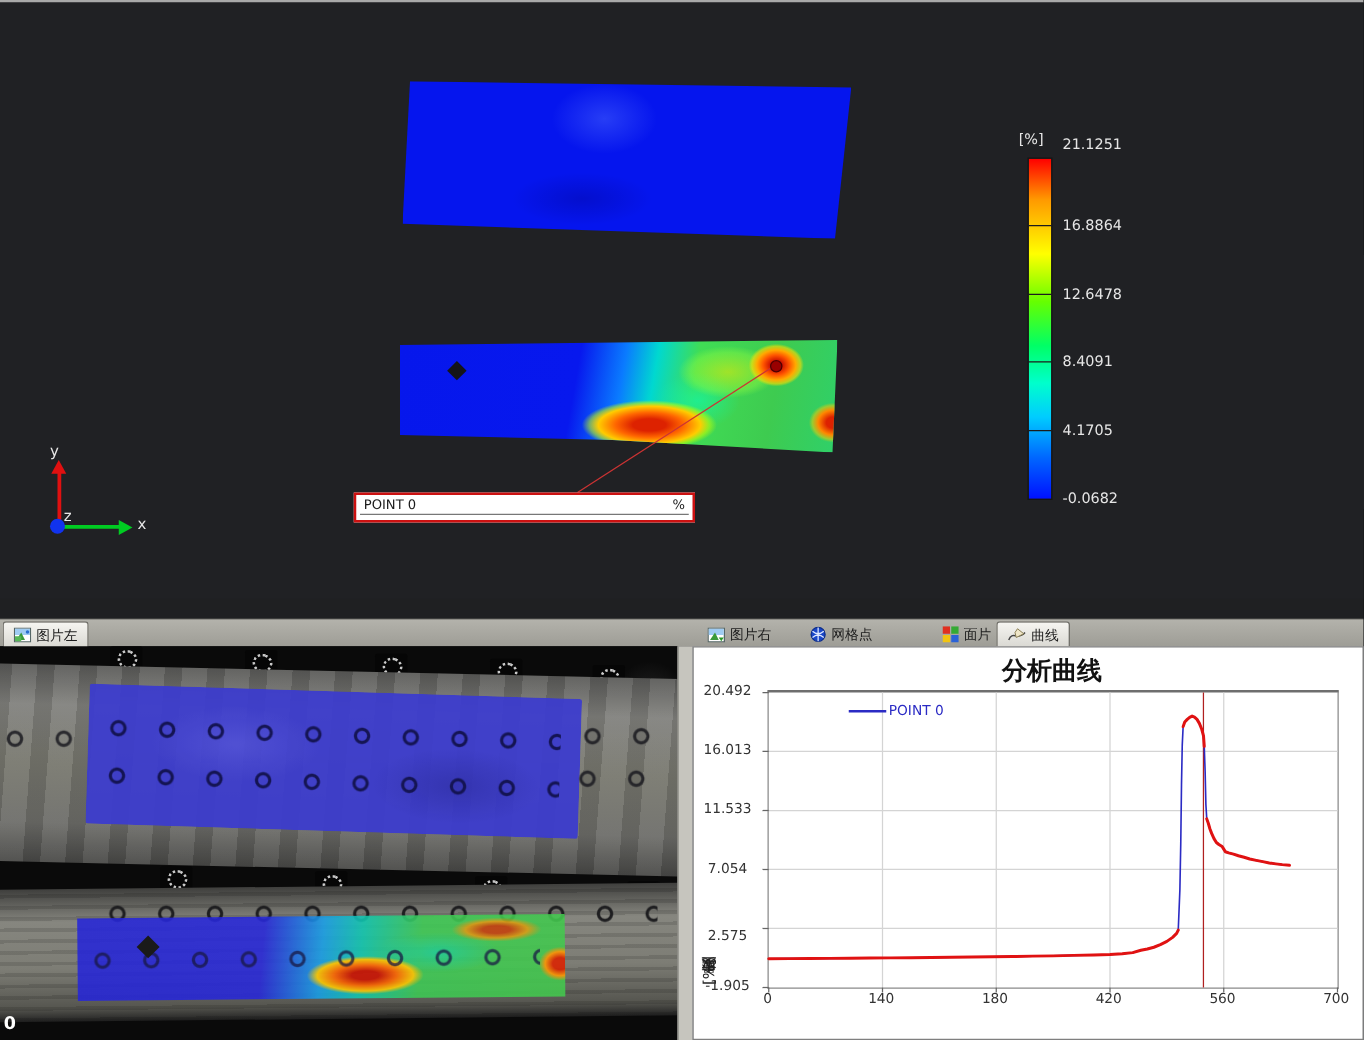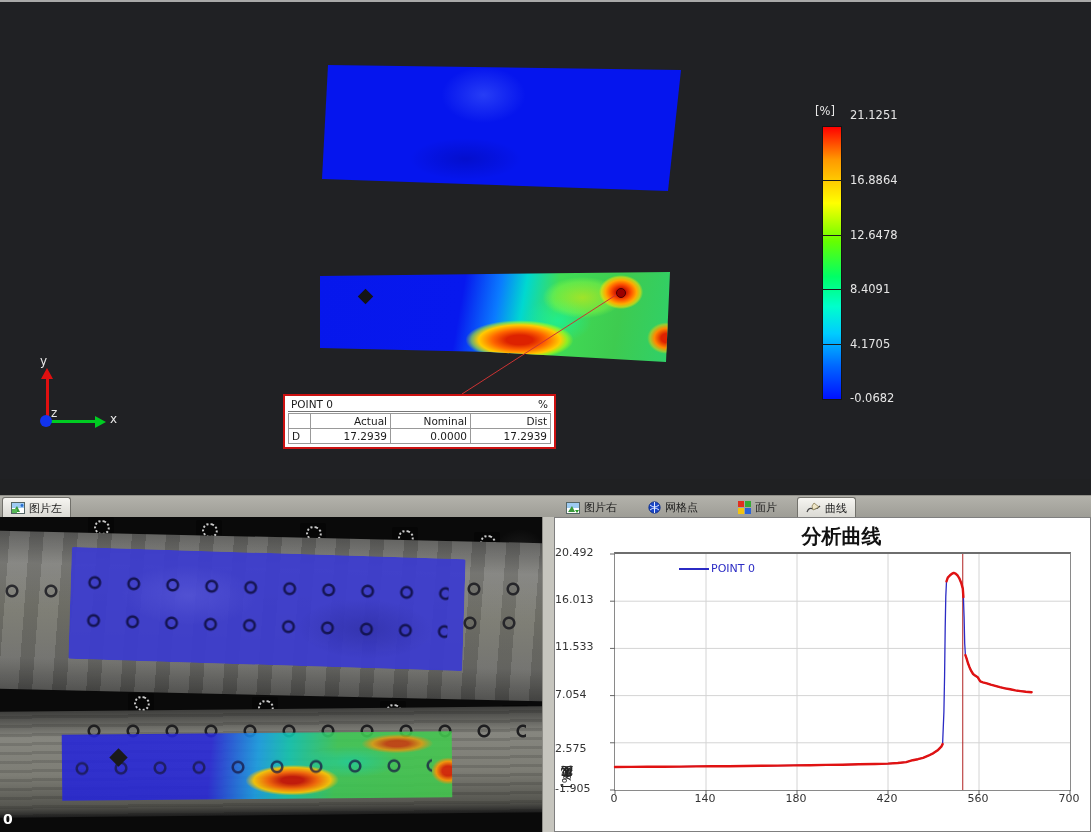--- a/index.html
+++ b/index.html
@@ -109,21 +109,21 @@
 
   
   #splitter{left:542px;top:517px;width:12px;height:315px;background:#c6c5be;border-left:1px solid #8f8e88;box-sizing:border-box;}
 
   
   #chartpanel{left:554px;top:517px;width:537px;height:315px;background:#ffffff;
      border:1px solid #7f7f7f;box-sizing:border-box;overflow:hidden;}
   #chart-title{left:59px;top:5px;width:455px;text-align:center;font-size:20px;font-weight:bold;color:#111;}
   #plot{left:59px;top:34px;width:455px;height:236px;border:1px solid #8a8a8a;border-top:2px solid #6e6e6e;box-sizing:content-box;}
   #plot-svg{position:absolute;left:0;top:0;overflow:visible;}
-  .ytick{position:absolute;left:0;width:54px;text-align:left;font-size:11px;color:#333;}
+  .ytick{position:absolute;left:0;width:54px;text-align:center;font-size:11px;color:#333;}
   .xtick{position:absolute;width:44px;text-align:center;font-size:11px;color:#333;top:274px;}
   #xaxis-label{left:59px;top:292px;width:455px;text-align:center;font-size:13px;color:#222;}
   #yaxis-label{left:4px;top:34px;height:236px;display:flex;align-items:center;
      writing-mode:vertical-rl;transform:rotate(180deg);font-size:12px;color:#222;}
   #chart-legend{left:124px;top:44px;display:flex;align-items:center;gap:2px;font-size:11px;color:#2233bb;}
   #chart-legend .leg-line{display:inline-block;width:30px;height:2px;background:#2b2bc4;}
 </style>
 </head>
 <body>
 
@@ -165,42 +165,20 @@
       <div class="abs cb-lab" style="top:178px">8.4091</div>
       <div class="abs cb-lab" style="top:233px">4.1705</div>
       <div class="abs cb-lab" style="top:287px">-0.0682</div>
     </div>
 
     <div id="ptbox" class="abs">
       <div class="cap">
         <span>POINT 0</span>
         <span>%</span>
       </div>
-      <table>
-        <colgroup>
-            <col class="c0">
-            <col>
-            <col>
-            <col>
-          </colgroup>
-        <tbody>
-            <tr>
-          <td></td>
-          <td class="num">Actual</td>
-          <td class="num">Nominal</td>
-          <td class="num">Dist</td>
-        </tr>
-        <tr>
-          <td>D</td>
-          <td class="num">17.2939</td>
-          <td class="num">0.0000</td>
-          <td class="num">17.2939</td>
-        </tr>
-      </tbody>
-        </table>
     </div>
   </div>
 
 
   <div id="tabrow" class="abs">
     <div class="tab selected" style="left:2px">
       <svg width="14" height="12" viewBox="0 0 14 12">
           <rect x="0.5" y="0.5" width="13" height="11" fill="#fff" stroke="#566"></rect>
           <rect x="1" y="1" width="12" height="5" fill="#9ecbf2"></rect>
           <polygon points="2,10 6,4 9,10" fill="#3a9a3a"></polygon>
@@ -219,21 +197,21 @@
         </svg>
       <span>图片右</span>
     </div>
     <div class="tab" style="left:640px">
       <svg width="13" height="13" viewBox="0 0 13 13">
           <circle cx="6.5" cy="6.5" r="5.6" fill="#1a47c8" stroke="#0c2c8a"></circle>
           <path d="M2 4 Q6.5 8 11 4 M2 9 Q6.5 5 11 9 M6.5 1 V12" stroke="#dfe8ff" fill="none" stroke-width="1"></path>
         </svg>
       <span>网格点</span>
     </div>
-    <div class="tab" style="left:730px">
+    <div class="tab" style="left:746px">
       <svg width="13" height="13" viewBox="0 0 13 13">
           <rect x="0" y="0" width="6" height="6" fill="#e03020"></rect>
           <rect x="7" y="0" width="6" height="6" fill="#35aa35"></rect>
           <rect x="0" y="7" width="6" height="6" fill="#f2c410"></rect>
           <rect x="7" y="7" width="6" height="6" fill="#2a62d8"></rect>
         </svg>
       <span>面片</span>
     </div>
     <div class="tab selected" style="left:797px">
       <svg width="15" height="12" viewBox="0 0 15 12">

